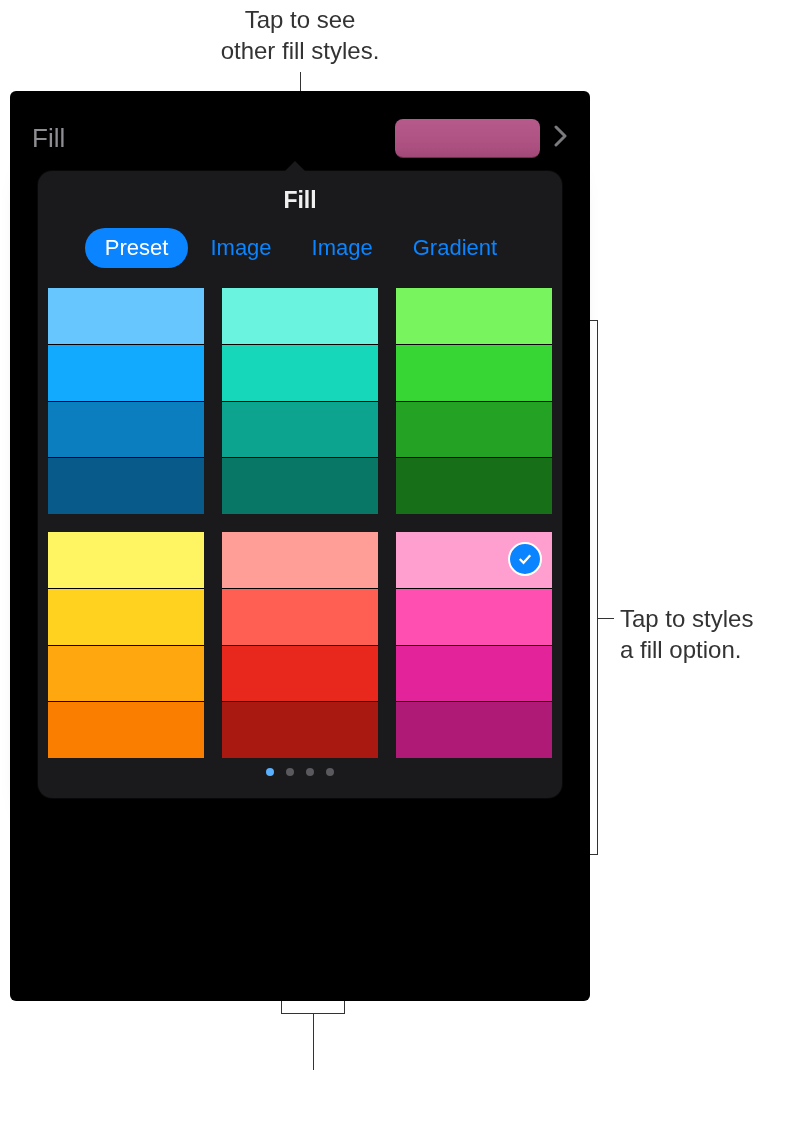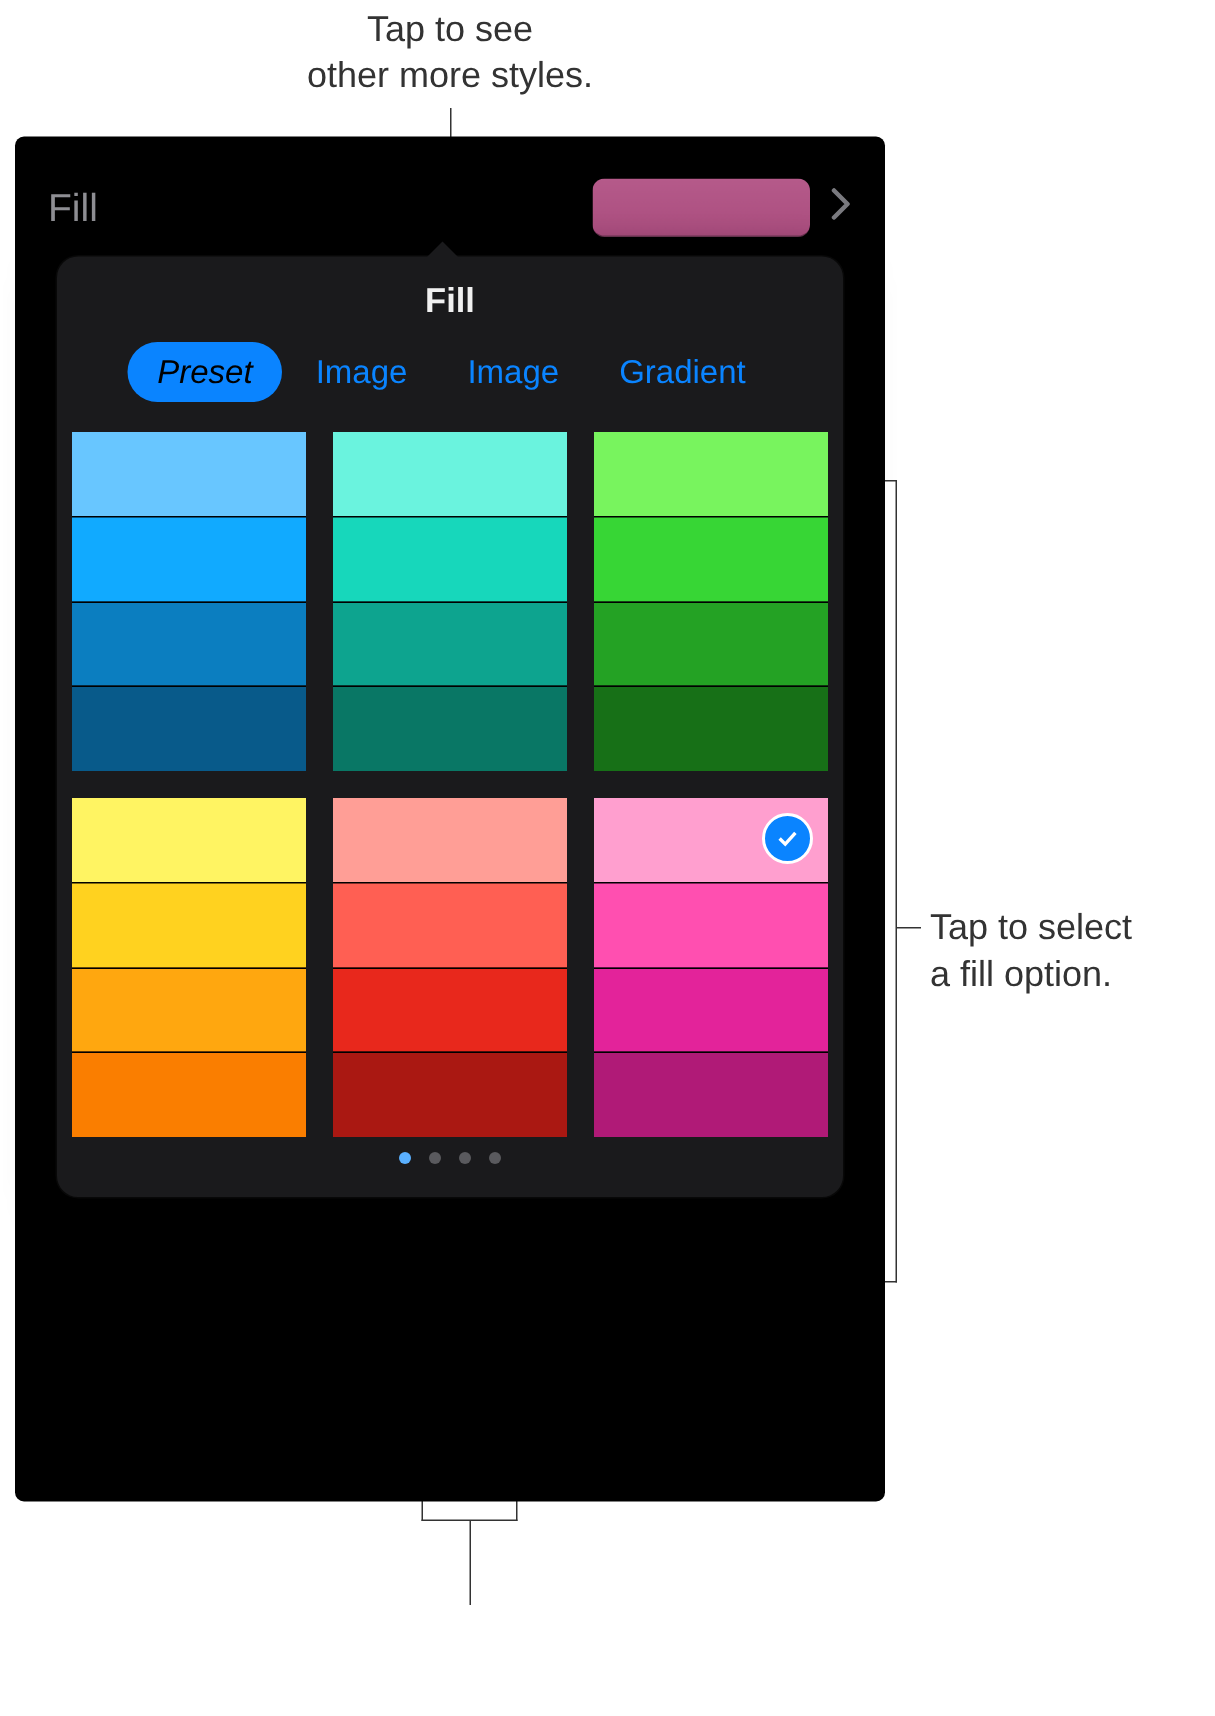--- a/index.html
+++ b/index.html
@@ -107,24 +107,23 @@
   }
   .seg {
     color: #0a84ff;
     font-size: 22px;
     padding: 7px 18px;
     border-radius: 20px;
     cursor: pointer;
   }
   .seg.active {
     background: #0a84ff;
-    color: #000000;
+    color: #ffffff;
     font-weight: 500;
     padding: 7px 20px;
-    font-style: italic;
   }
 
   
   .swatch-grid {
     display: grid;
     grid-template-columns: repeat(3, 156px);
     grid-template-rows: repeat(2, 226px);
     gap: 18px 18px;
     justify-content: center;
     padding: 0 10px;
@@ -181,28 +180,28 @@
     border-width: 0;
     box-sizing: border-box;
   }
 </style>
 </head>
 <body>
 
 <div class="canvas">
 
   <div class="callout center" style="left:150px; top:4px; width:300px;">Tap to see
-other more styles.</div>
+other fill styles.</div>
 
   <div class="line" style="left:300px; top:72px; width:1px; height:130px;"></div>
 
   <div class="bracket" style="left:105px; top:234px; width:418px; height:14px; border-width:1px 1px 0 1px;"></div>
   <div class="line" style="left:300px; top:202px; width:1px; height:32px;"></div>
 
-  <div class="callout" style="left:620px; top:603px; width:180px;">Tap to select
+  <div class="callout" style="left:620px; top:603px; width:180px;">Tap to styles
 a fill option.</div>
 
   <div class="bracket" style="left:582px; top:320px; width:16px; height:535px; border-width:1px 1px 1px 0;"></div>
   <div class="line" style="left:598px; top:618px; width:16px; height:1px;"></div>
 
   <div class="bracket" style="left:281px; top:1000px; width:64px; height:14px; border-width:0 1px 1px 1px;"></div>
   <div class="line" style="left:313px; top:1014px; width:1px; height:56px;"></div>
 
   <div class="phone">
 

